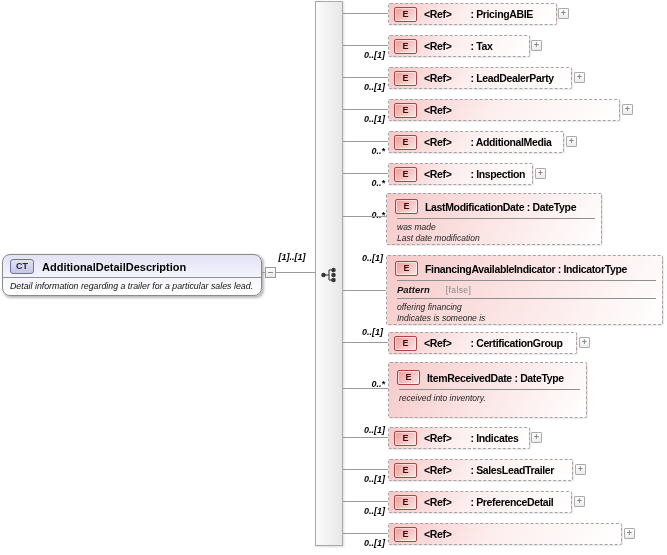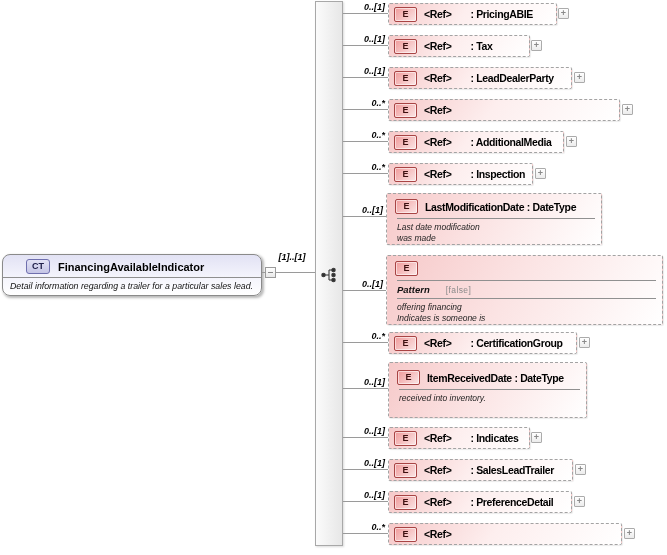--- a/index.html
+++ b/index.html
@@ -1,19 +1,19 @@
 <!DOCTYPE html>
 <html><head>
 <meta charset="utf-8">
 <style>
   html,body{margin:0;padding:0;background:#fff;}
   #stage{position:relative;width:667px;height:555px;background:#ffffff;overflow:hidden;
          font-family:"Liberation Sans",sans-serif;}
   .hline{position:absolute;height:1px;background:#9a9a9a;}
-  .card{position:absolute;width:44px;text-align:right;font:italic bold 9px "Liberation Sans",sans-serif;color:#000;white-space:nowrap;}
+  .card{position:absolute;width:44px;text-align:right;font:italic bold 9px "Liberation Sans",sans-serif;color:#000;white-space:nowrap;margin-top:48px;}
   .ebox{position:absolute;left:388px;height:22px;box-sizing:border-box;
         border:1px dashed #a3a3a3;border-radius:2px;
         background:linear-gradient(125deg,#f6c9c9 0%,#fdeeee 45%,#ffffff 100%);
         box-shadow:1px 1px 1px rgba(0,0,0,.08);
         display:flex;align-items:center;padding-left:5px;white-space:nowrap;}
   .eicon{width:21px;height:13px;flex:none;border:1px solid #a84444;border-radius:2px;
          background:linear-gradient(135deg,#f09a9a 0%,#fbe6e6 100%);
          box-shadow:inset 0 0 0 1px rgba(255,255,255,.55);
          color:#3c1010;font:bold 9px/13px "Liberation Sans",sans-serif;text-align:center;}
   .ref{font:bold 10.5px "Liberation Sans",sans-serif;letter-spacing:-.35px;margin-left:7px;color:#000;}
@@ -34,40 +34,40 @@
   .bar{position:absolute;left:315px;top:1px;width:28px;height:545px;box-sizing:border-box;
        border:1px solid #a8a8a8;background:linear-gradient(to right,#fbfbfb,#e7e7e7);
        box-shadow:1px 1px 2px rgba(0,0,0,.15);}
   .ct{position:absolute;left:2px;top:254px;width:260px;height:42px;box-sizing:border-box;
       border:1px solid #8a8a8a;border-radius:8px;
       background:linear-gradient(to bottom,#e2e2f4 0%,#f4f4fc 55%,#ffffff 100%);
       box-shadow:1.5px 1.5px 2.5px rgba(0,0,0,.28);}
   .ct-title-row{display:flex;align-items:center;padding:4px 7px 3px 7px;gap:8px;white-space:nowrap;}
   .ct-badge{width:22px;height:13px;flex:none;border:1px solid #6f6fae;border-radius:3px;
             background:linear-gradient(#e3e3f5,#c5c5e6);color:#20204a;
-            font:bold 9px/13px "Liberation Sans",sans-serif;text-align:center;margin-left:16px;}
+            font:bold 9px/13px "Liberation Sans",sans-serif;text-align:center;}
   .ct-title{font:bold 11px "Liberation Sans",sans-serif;color:#000;}
   .ct-sep{height:1px;background:#8f8f8f;}
   .ct-anno{font:italic 8.8px "Liberation Sans",sans-serif;color:#111;padding:3px 7px;white-space:nowrap;}
   .handle{position:absolute;left:265px;top:267px;width:11px;height:11px;box-sizing:border-box;
           border:1px solid #9a9a9a;background:linear-gradient(#fff,#e9e9e9);}
   .handle::after{content:"";position:absolute;left:2px;right:2px;top:4px;height:1px;background:#8a8a8a;}
   .rootcard{position:absolute;left:272px;top:252px;width:40px;text-align:center;
             font:italic bold 9px "Liberation Sans",sans-serif;color:#000;white-space:nowrap;}
   .seq{position:absolute;left:321px;top:267px;}
 </style>
 </head>
 <body>
 
 <div id="stage">
 
   <div class="ct">
     <div class="ct-title-row">
       <span class="ct-badge">CT</span>
-      <span class="ct-title">FinancingAvailableIndicator</span>
+      <span class="ct-title">AdditionalDetailDescription</span>
     </div>
     <div class="ct-sep"></div>
     <div class="ct-anno">Detail information regarding a trailer for a particular sales lead.</div>
   </div>
 
   <div class="hline" style="left:262px;top:272px;width:53px"></div>
   <div class="handle"></div>
   <div class="rootcard">[1]..[1]</div>
 
   <div class="bar"></div>
@@ -139,30 +139,31 @@
 
   <div class="hline" style="left:343px;top:216px;width:43px"></div>
   <div class="card" style="left:339px;top:205px">0..[1]</div>
   <div class="abox" style="left:386px;top:193px;width:216px;height:52px">
     <div class="atitle">
       <span class="eicon">E</span>
       <span class="atext">LastModificationDate : DateType</span>
     </div>
     <div class="asep"></div>
     <div class="anno">
+      <div>was made</div>
       <div>Last date modification</div>
-      <div>was made</div>
     </div>
   </div>
 
   <div class="hline" style="left:343px;top:290px;width:43px"></div>
   <div class="card" style="left:339px;top:279px">0..[1]</div>
   <div class="abox" style="left:386px;top:255px;width:277px;height:70px">
     <div class="atitle">
       <span class="eicon">E</span>
+      <span class="atext">FinancingAvailableIndicator : IndicatorType</span>
     </div>
     <div class="asep"></div>
     <div class="facet">
       <span class="facet-name">Pattern</span>
       <span class="facet-val">[false]</span>
     </div>
     <div class="asep"></div>
     <div class="anno">
       <div>offering financing</div>
       <div>Indicates is someone is</div>

